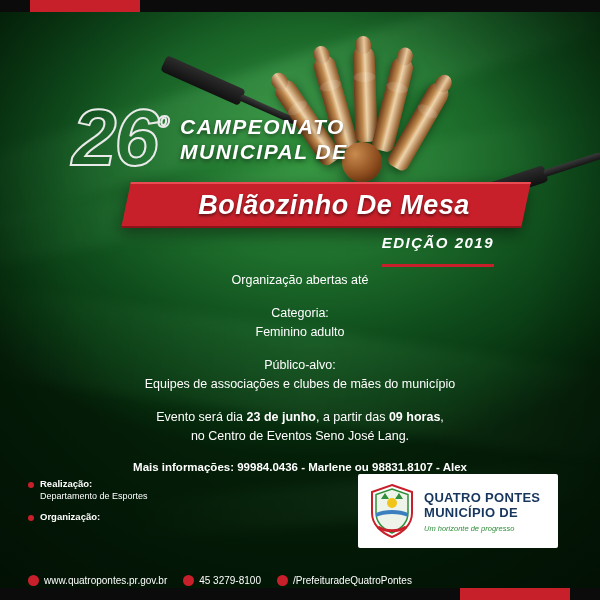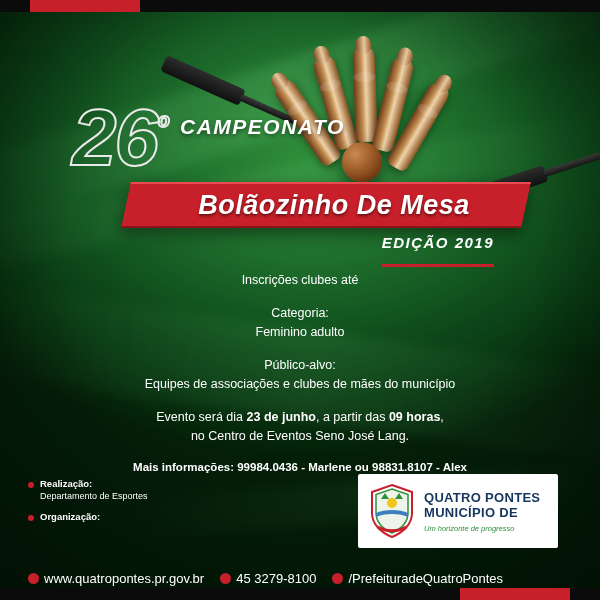--- a/index.html
+++ b/index.html
@@ -145,21 +145,21 @@
   .f-left { position: absolute; left: 28px; top: 10px; color: #fff; }
   .f-item { display: flex; align-items: flex-start; margin-bottom: 9px; }
   .dot {
     width: 6px; height: 6px; border-radius: 50%; background: #c8202a;
     margin: 4px 6px 0 0; flex: 0 0 6px;
   }
   .f-label { font-size: 9.5px; font-weight: 700; line-height: 12px; }
   .f-value { font-size: 9px; font-weight: 400; line-height: 12px; }
   .f-contacts {
     position: absolute; left: 28px; bottom: 2px; display: flex; align-items: flex-start;
-    color: #fff; font-size: 13px; gap: 16px;
+    color: #fff; font-size: 10px; gap: 16px;
   }
   .f-contacts span.ico {
     display: inline-block; width: 11px; height: 11px; border-radius: 50%;
     background: #c8202a; margin-right: 5px; vertical-align: -2px;
   }
   .f-contacts .citem { display: flex; align-items: center; }
 
   .logo-card {
     position: absolute; right: 26px; top: 6px;
     width: 200px; height: 74px; background: #fff; border-radius: 2px;
@@ -194,30 +194,31 @@
     <div class="pin pinE"></div>
     <div class="ball"></div>
     <div class="mallet mal2"></div>
   </div>
 
   <div class="headline">
     <div class="num-row">
       <div class="num"><span>26</span><sup>º</sup></div>
       <div class="camp">
         <div>CAMPEONATO</div>
+        <div>MUNICIPAL DE</div>
       </div>
     </div>
     <div class="title-band"></div>
     <div class="title-text">Bolãozinho De Mesa</div>
     <div class="edition">EDIÇÃO 2019</div>
   </div>
 
   <div class="body-text">
     <div class="blk">
-      <p>Inscrições clubes até</p>
+      <p>Organização abertas até</p>
     </div>
     <div class="blk">
       <p>Categoria:</p>
       <p>Feminino adulto</p>
     </div>
     <div class="blk">
       <p>Público-alvo:</p>
       <p>Equipes de associações e clubes de mães do município</p>
     </div>
     <div class="blk">

